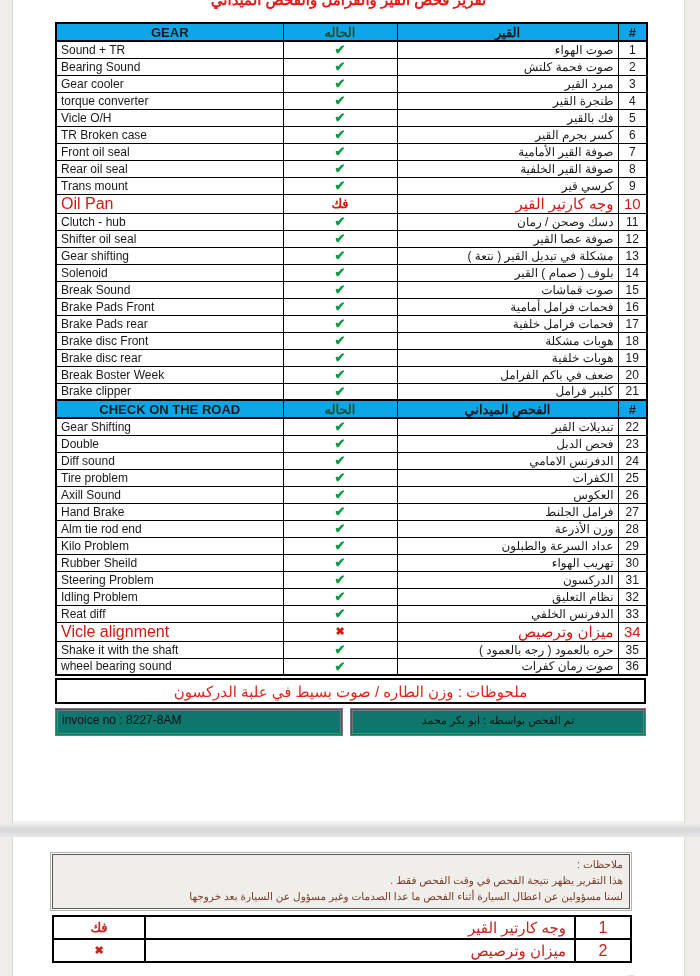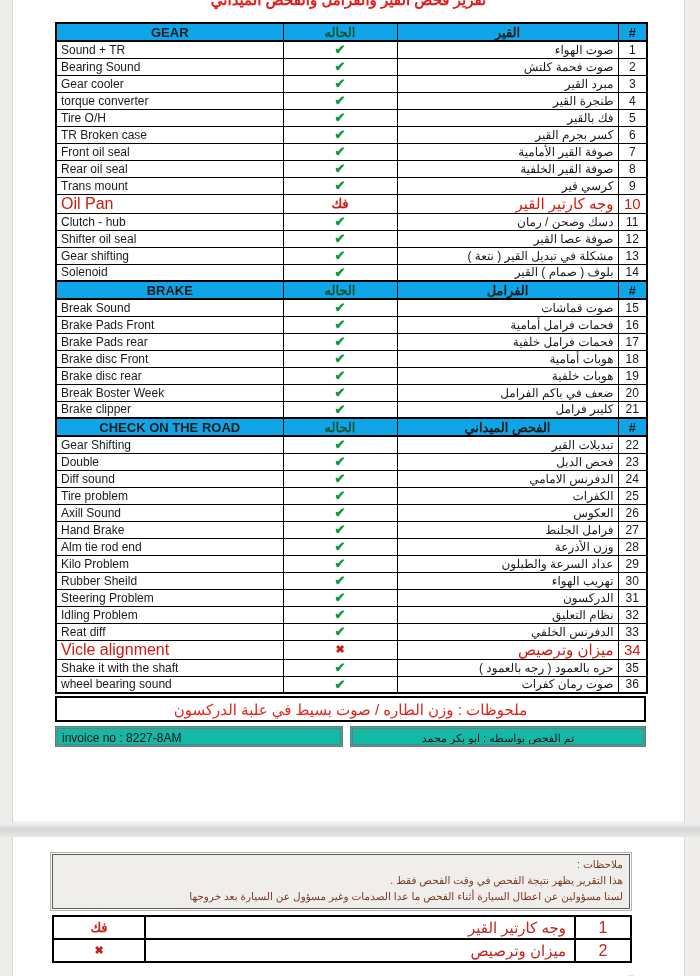--- a/index.html
+++ b/index.html
@@ -44,21 +44,21 @@
   tr.hl .c-ar { font-size:15px; }
   tr.hl .c-num { font-size:15px; }
 
   
   .remarks-row { margin:2px 0 0 42px; width:591px; height:26px; line-height:24px;
                  border:2px solid #000; text-align:center; direction:rtl;
                  color:#e0241b; font-weight:normal; font-size:15px; overflow:hidden; }
 
   
   .invoice-row { margin:4px 0 0 42px; width:591px; display:flex; gap:7px; }
-  .invoice-cell { border:3px double #777; background:#14b8a6; height:21px;
+  .invoice-cell { border:3px double #777; background:#0f766e; height:28px;
                   line-height:14px; padding:2px 4px; overflow:hidden; white-space:nowrap; }
   .invoice-cell.left  { width:288px; text-align:left;  font-size:12px; color:#111; }
   .invoice-cell.right { flex:1; text-align:center; direction:rtl; font-size:11px; color:#111; }
 
   
   .notes-box { margin:17px 0 0 39px; width:578px; border:1.5px solid #5a5a5a;
                outline:1px solid #b5b1ac; outline-offset:1px;
                background:#f0eeeb; padding:2px 6px 4px; direction:rtl; text-align:right;
                color:#7b3a26; font-size:10.5px; line-height:1.5; }
   .summary-table { margin:6px 0 0 39px; border-collapse:collapse; border:2px solid #000; width:578px; table-layout:fixed; }
@@ -114,21 +114,21 @@
           <td class="c-ar">مبرد القير</td>
           <td class="c-num">3</td>
         </tr>
         <tr>
           <td class="c-en">torque converter</td>
           <td class="c-st check">✔</td>
           <td class="c-ar">طنجرة القير</td>
           <td class="c-num">4</td>
         </tr>
         <tr>
-          <td class="c-en">Tire O/H</td>
+          <td class="c-en">Vicle O/H</td>
           <td class="c-st check">✔</td>
           <td class="c-ar">فك بالقير</td>
           <td class="c-num">5</td>
         </tr>
         <tr>
           <td class="c-en">TR Broken case</td>
           <td class="c-st check">✔</td>
           <td class="c-ar">كسر بجرم القير</td>
           <td class="c-num">6</td>
         </tr>
@@ -173,26 +173,20 @@
           <td class="c-st check">✔</td>
           <td class="c-ar">مشكلة في تبديل القير ( نتعة )</td>
           <td class="c-num">13</td>
         </tr>
         <tr>
           <td class="c-en">Solenoid</td>
           <td class="c-st check">✔</td>
           <td class="c-ar">بلوف ( صمام ) القير</td>
           <td class="c-num">14</td>
         </tr>
-        <tr class="section-header">
-          <td class="en-h">BRAKE</td>
-          <td class="st-h">الحاله</td>
-          <td class="ar-h">الفرامل</td>
-          <td class="num-h">#</td>
-        </tr>
         <tr>
           <td class="c-en">Break Sound</td>
           <td class="c-st check">✔</td>
           <td class="c-ar">صوت قماشات</td>
           <td class="c-num">15</td>
         </tr>
         <tr>
           <td class="c-en">Brake Pads Front</td>
           <td class="c-st check">✔</td>
           <td class="c-ar">فحمات فرامل أمامية</td>
@@ -200,21 +194,21 @@
         </tr>
         <tr>
           <td class="c-en">Brake Pads rear</td>
           <td class="c-st check">✔</td>
           <td class="c-ar">فحمات فرامل خلفية</td>
           <td class="c-num">17</td>
         </tr>
         <tr>
           <td class="c-en">Brake disc Front</td>
           <td class="c-st check">✔</td>
-          <td class="c-ar">هوبات أمامية</td>
+          <td class="c-ar">هوبات مشكلة</td>
           <td class="c-num">18</td>
         </tr>
         <tr>
           <td class="c-en">Brake disc rear</td>
           <td class="c-st check">✔</td>
           <td class="c-ar">هوبات خلفية</td>
           <td class="c-num">19</td>
         </tr>
         <tr>
           <td class="c-en">Break Boster Week</td>

